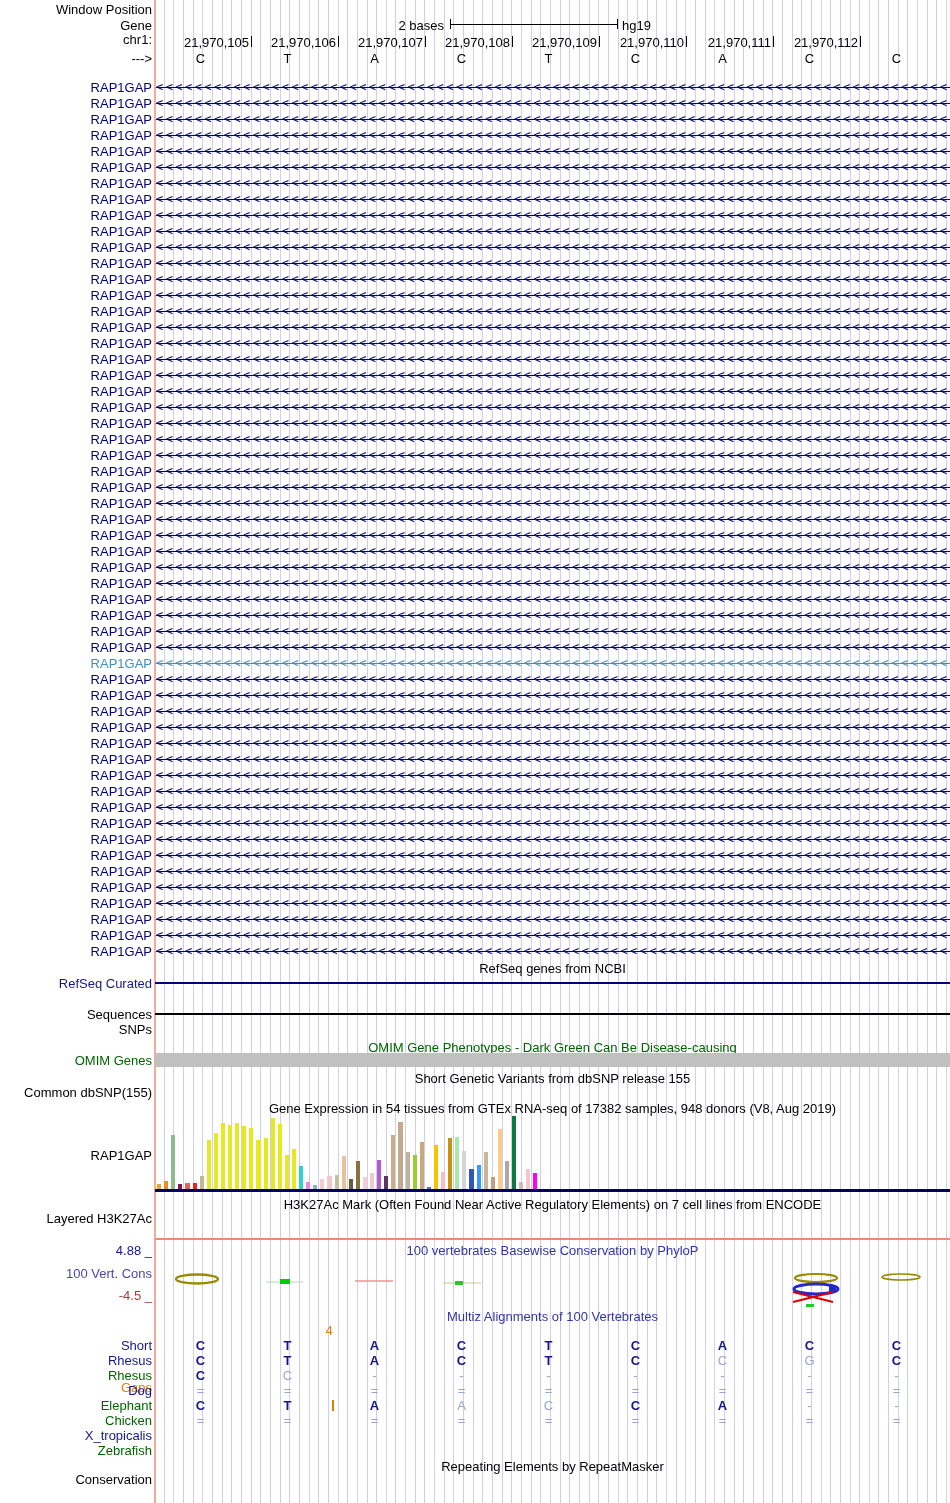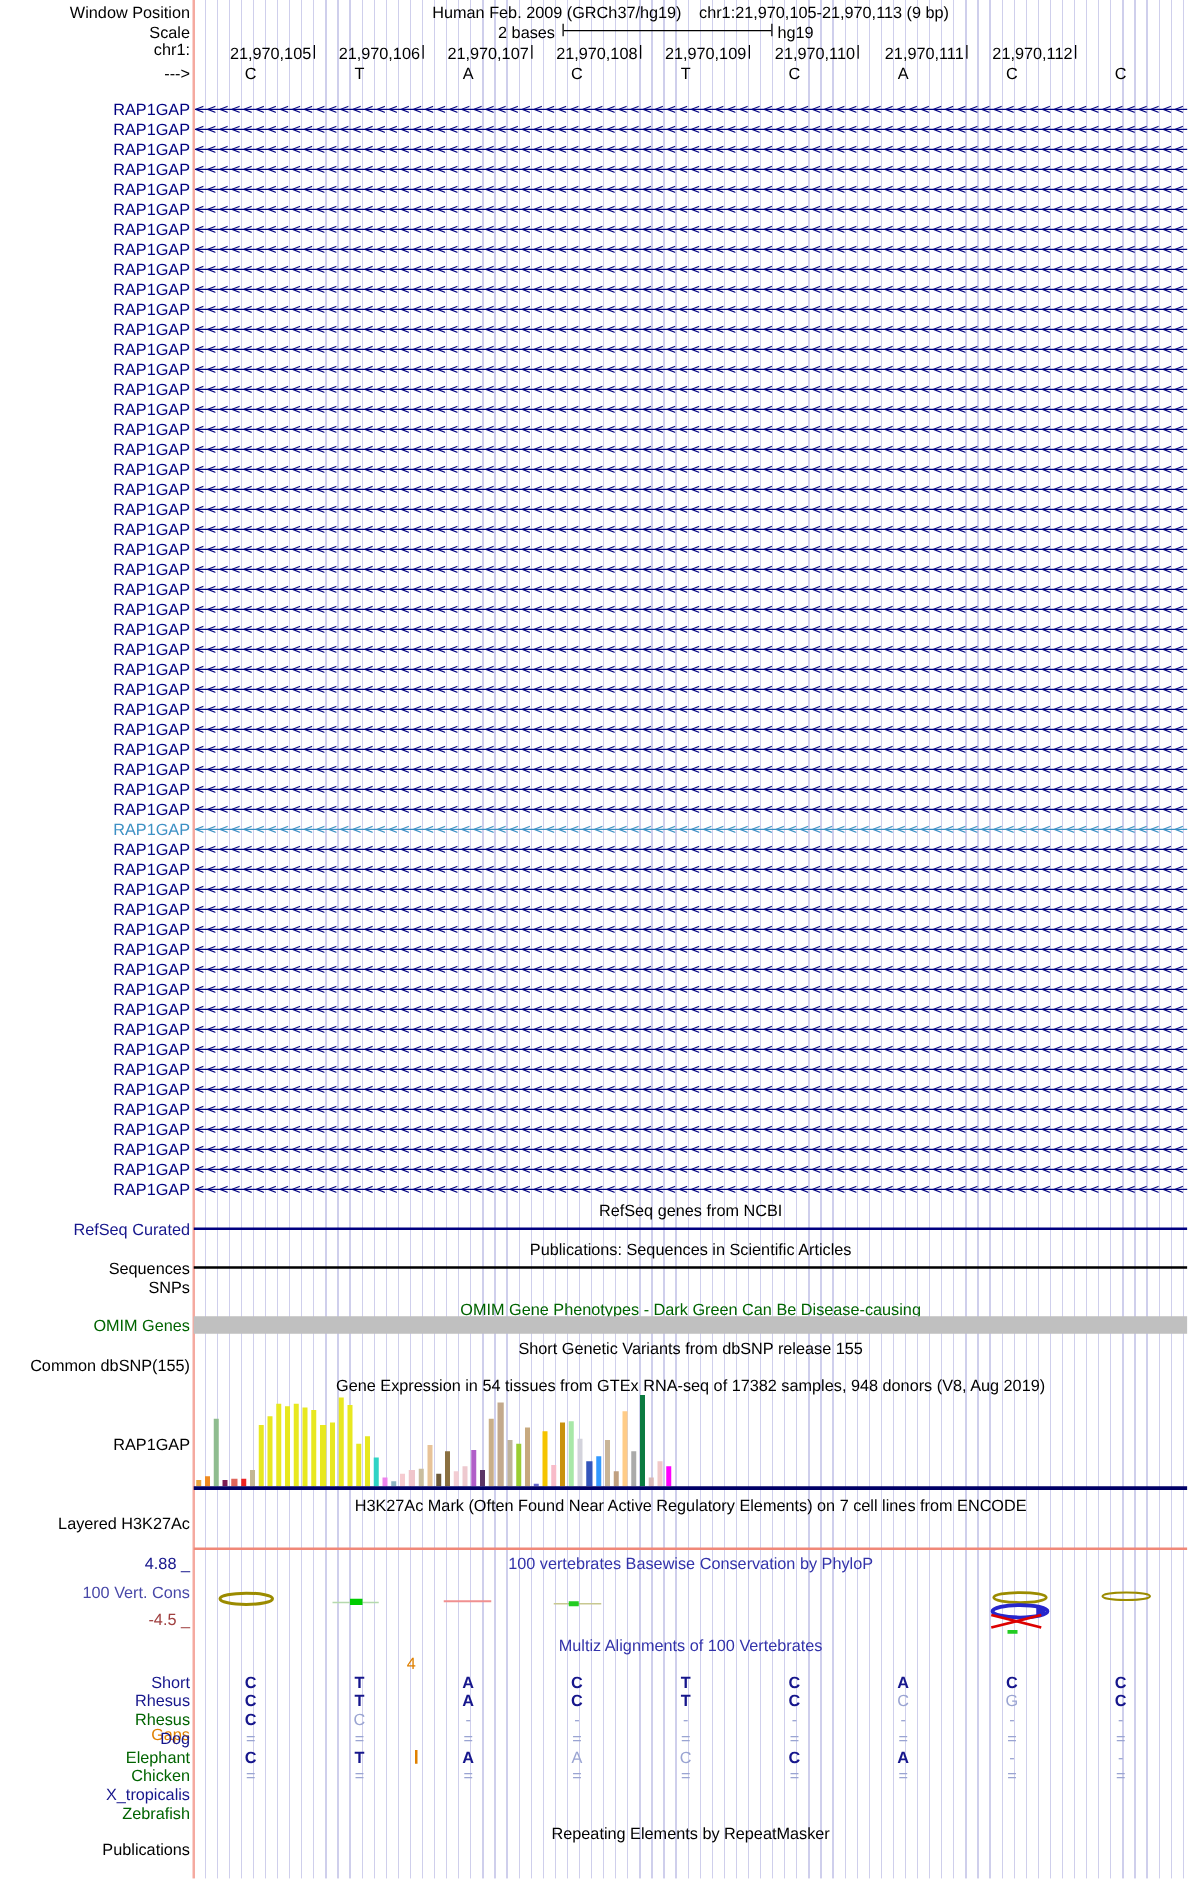--- a/index.html
+++ b/index.html
@@ -42,26 +42,22 @@
   svg#shapes{position:absolute;left:0;top:0;pointer-events:none;}
 </style>
 </head>
 <body>
 
 <div id="page">
   <div id="grid"></div>
   <div id="guide"></div>
 
   <div class="lbl" style="top:2px">Window Position</div>
-  <div id="main-title">
-    <span>Human Feb. 2009 (GRCh37/hg19)</span>
-    <span>chr1:21,970,105-21,970,113 (9 bp)</span>
-  </div>
-
-  <div class="lbl" style="top:18px">Scale</div>
+
+  <div class="lbl" style="top:18px">Gene</div>
   <div id="scale-text">2 bases</div>
   <div id="ruler"></div>
   <div id="hg19">hg19</div>
 
   <div class="lbl" style="top:32px">chr1:</div>
   <div id="coords">
       <div class="coord" style="left: 139px; top: 35px;">21,970,105</div>
       <div class="tick" style="left: 250.5px; top: 36px;"></div>
       <div class="coord" style="left: 226px; top: 35px;">21,970,106</div>
       <div class="tick" style="left: 337.5px; top: 36px;"></div>
@@ -367,21 +363,20 @@
         <div class="glabel" style="color: rgb(0, 0, 128);">RAP1GAP</div>
         <div class="gline" style="background: rgb(0, 0, 128);"></div>
         <div class="garrows" style="color: rgb(0, 0, 128);">&lt;&lt;&lt;&lt;&lt;&lt;&lt;&lt;&lt;&lt;&lt;&lt;&lt;&lt;&lt;&lt;&lt;&lt;&lt;&lt;&lt;&lt;&lt;&lt;&lt;&lt;&lt;&lt;&lt;&lt;&lt;&lt;&lt;&lt;&lt;&lt;&lt;&lt;&lt;&lt;&lt;&lt;&lt;&lt;&lt;&lt;&lt;&lt;&lt;&lt;&lt;&lt;&lt;&lt;&lt;&lt;&lt;&lt;&lt;&lt;&lt;&lt;&lt;&lt;&lt;&lt;&lt;&lt;&lt;&lt;&lt;&lt;&lt;&lt;&lt;&lt;&lt;&lt;&lt;&lt;&lt;&lt;&lt;&lt;&lt;&lt;</div>
       </div>
     </div>
 
   <div class="title" style="top:961px">RefSeq genes from NCBI</div>
   <div class="lbl navy" style="top:976px">RefSeq Curated</div>
   <div class="hline" style="top:982px;height:2px;background:#000080"></div>
 
-  <div class="title" style="top:992px">Publications: Sequences in Scientific Articles</div>
   <div class="lbl" style="top:1007px">Sequences</div>
   <div class="hline" style="top:1013px;height:1.5px;background:#000"></div>
   <div class="lbl" style="top:1022px">SNPs</div>
 
   <div class="title green" style="top:1040px">OMIM Gene Phenotypes - Dark Green Can Be Disease-causing</div>
   <div class="lbl green" style="top:1053px">OMIM Genes</div>
   <div class="hline" style="top:1053px;height:14px;background:#c0c0c0"></div>
 
   <div class="title" style="top:1071px">Short Genetic Variants from dbSNP release 155</div>
   <div class="lbl" style="top:1085px">Common dbSNP(155)</div>
@@ -533,14 +528,14 @@
       <div class="mz-cell mz-light" style="left: 592px; top: 1413px;">=</div>
       <div class="mz-cell mz-light" style="left: 679px; top: 1413px;">=</div>
       <div class="mz-cell mz-light" style="left: 766px; top: 1413px;">=</div>
       <div class="mz-cell mz-light" style="left: 853px; top: 1413px;">=</div>
       <div class="lbl navy" style="top: 1428px;">X_tropicalis</div>
       <div class="lbl green" style="top: 1443px;">Zebrafish</div>
     </div>
   <div id="insertion-bar" style="position: absolute; width: 2px; height: 11px; background: rgb(224, 128, 0); left: 332px; top: 1400px;"></div>
 
   <div class="title" style="top:1459px">Repeating Elements by RepeatMasker</div>
-  <div class="lbl" style="top:1472px">Publications</div>
+  <div class="lbl" style="top:1472px">Conservation</div>
 </div>
 
 </body></html>

